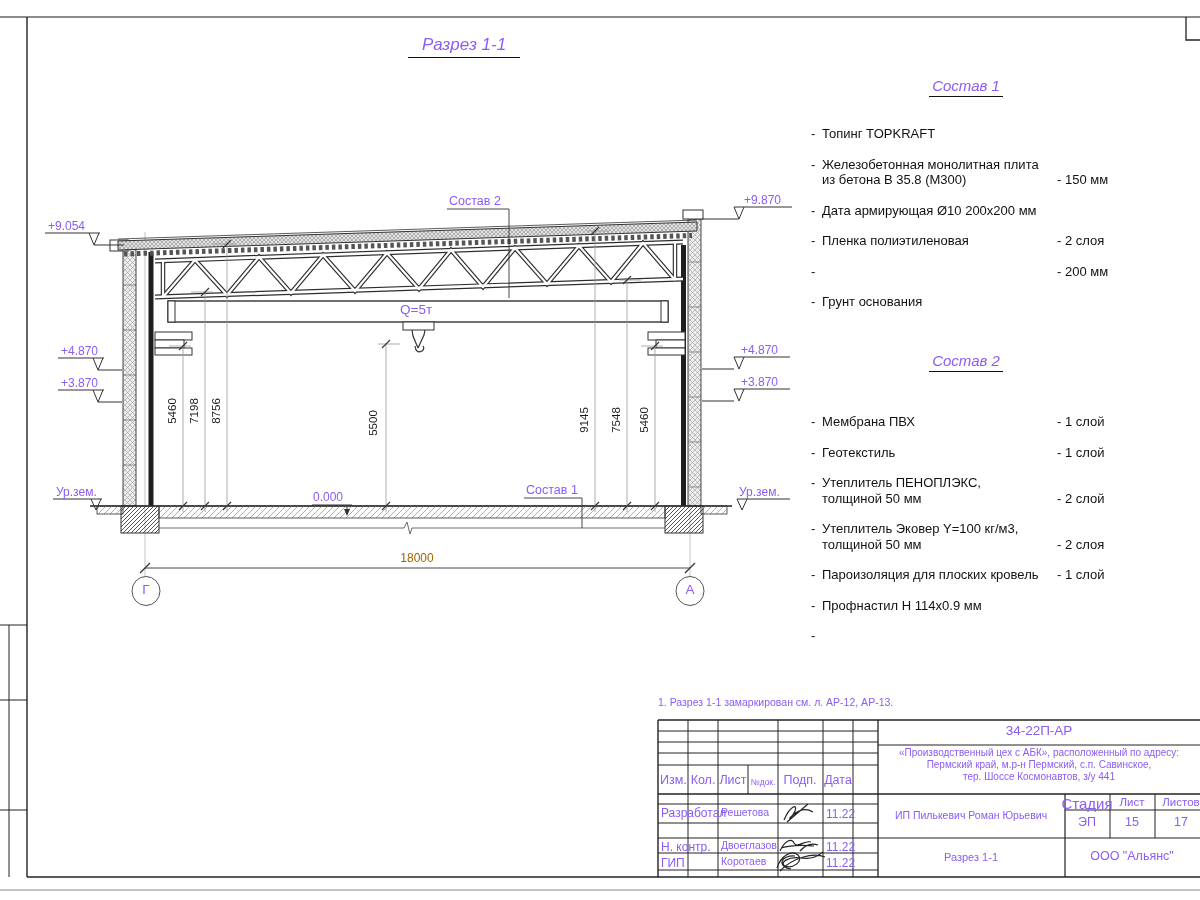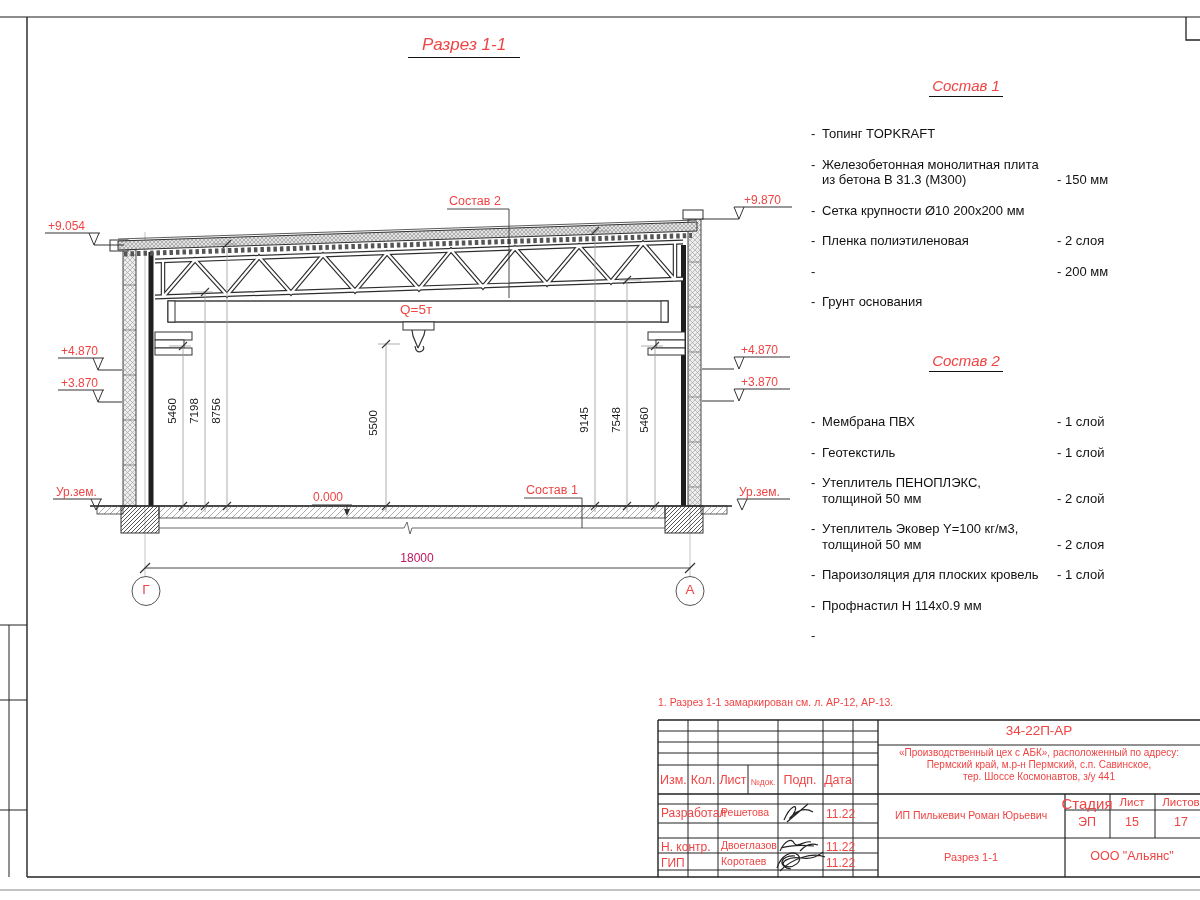--- a/index.html
+++ b/index.html
@@ -1,25 +1,25 @@
 <!DOCTYPE html>
 <html><head>
 <meta charset="utf-8">
 <style>
   html,body{margin:0;padding:0;background:#fff}
   .sheet{position:relative;width:1200px;height:900px;background:#fff;overflow:hidden;
          font-family:"Liberation Sans",sans-serif;color:#111}
   svg.linework{position:absolute;left:0;top:0;width:1200px;height:900px}
-  .t{position:absolute;white-space:nowrap;color:#ef4444;line-height:1.1}
+  .t{position:absolute;white-space:nowrap;color:#8b5cf6;line-height:1.1}
   .cx{transform:translateX(-50%)}
   .page-title{font-size:17px;font-style:italic;text-align:center;border-bottom:1.2px solid #111;padding-bottom:2px}
   .sost-h{font-size:15px;font-style:italic;text-align:center;border-bottom:1px solid #111;padding-bottom:1px}
   .lbl{font-size:12.5px}
   .elev{font-size:12px}
-  .dim{font-size:12px;color:#be185d}
+  .dim{font-size:12px;color:#a16207}
   .axis{font-size:13.5px;text-align:center}
   .vdim{position:absolute;width:70px;text-align:center;font-size:11.5px;color:#1a1a1a;
         transform:rotate(-90deg);white-space:nowrap}
   .list{position:absolute;width:360px;font-size:13px}
   .item{position:relative;display:flex;margin-bottom:15px;line-height:15.5px}
   .item .dash{width:11px;flex:none}
   .item .txt{max-width:232px}
   .item .val{position:absolute;left:246px;bottom:0;white-space:nowrap}
   .tb{font-size:11px}
   .tb-note{font-size:10.5px}
@@ -271,26 +271,26 @@
   <div class="t axis" style="left:676px;top:583px;width:28px">А</div>
 
   <div class="t sost-h" style="left:929px;top:78px;width:74px">Состав 1</div>
   <div class="list" style="left:811px;top:126px">
     <div class="item">
       <span class="dash">-</span>
       <span class="txt">Топинг TOPKRAFT</span>
     </div>
     <div class="item">
       <span class="dash">-</span>
-      <span class="txt"><span>Железобетонная  монолитная плита</span><br><span>из бетона В 31.3 (М300)</span></span>
+      <span class="txt"><span>Железобетонная  монолитная плита</span><br><span>из бетона В 35.8 (М300)</span></span>
       <span class="val">- 150 мм</span>
     </div>
     <div class="item">
       <span class="dash">-</span>
-      <span class="txt">Сетка крупности Ø10 200х200 мм</span>
+      <span class="txt">Дата армирующая Ø10 200х200 мм</span>
     </div>
     <div class="item">
       <span class="dash">-</span>
       <span class="txt">Пленка полиэтиленовая</span>
       <span class="val">- 2 слоя</span>
     </div>
     <div class="item">
       <span class="dash">-</span>
       <span class="val">- 200 мм</span>
     </div>

